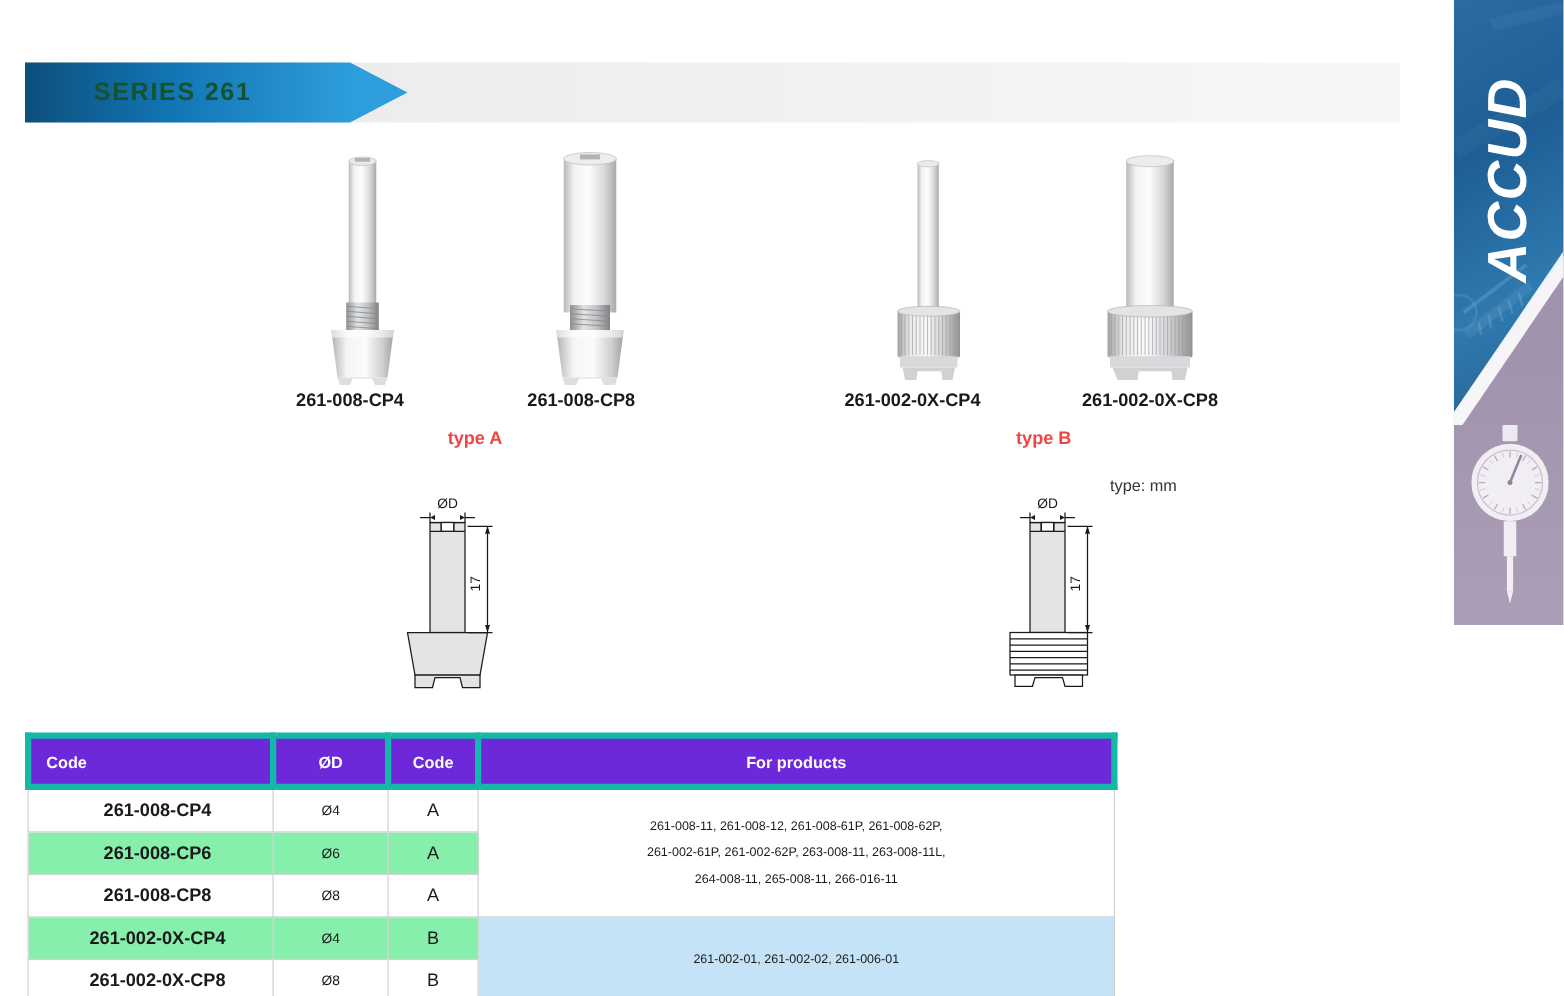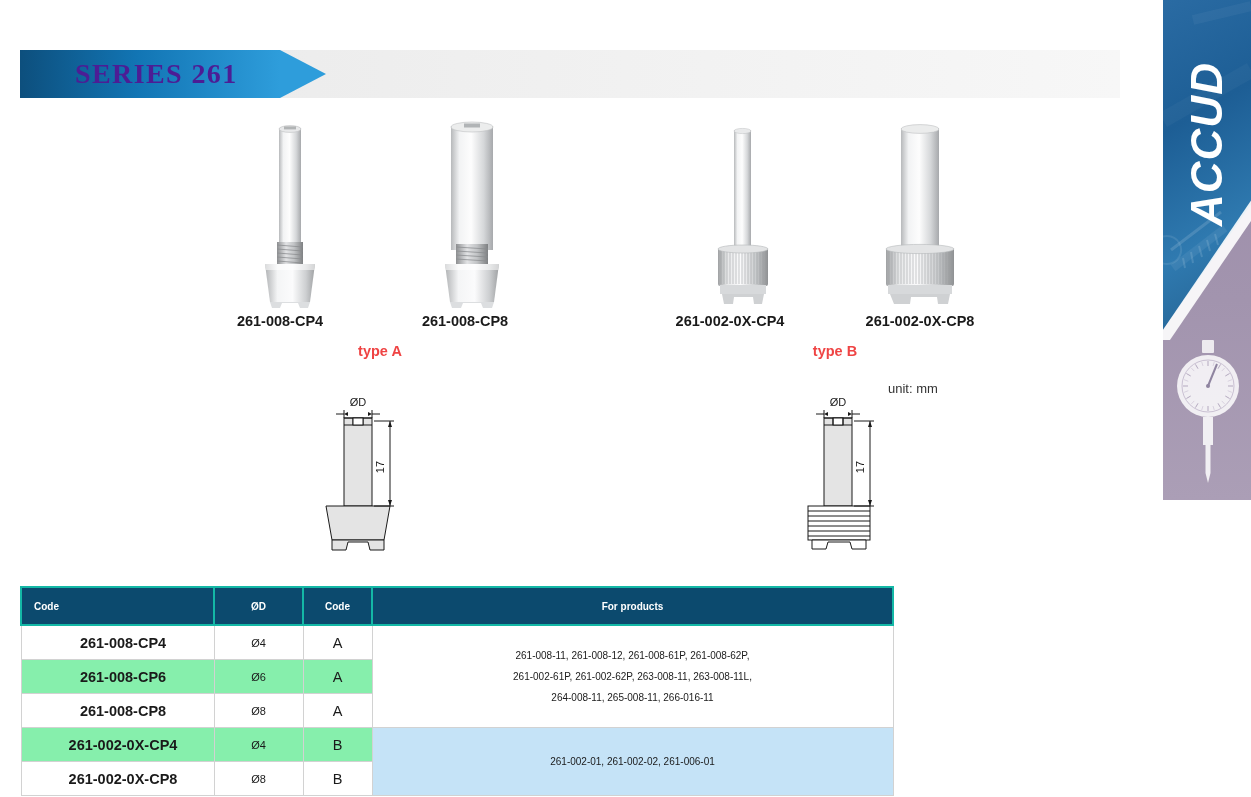--- a/index.html
+++ b/index.html
@@ -18,21 +18,21 @@
     position:absolute;left:0;top:0;width:260px;height:48px;
     background:linear-gradient(to right,#0d4f7d 0%,#1275b4 45%,#2e9ddb 100%);
   }
   .banner-arrow{
     position:absolute;left:260px;top:0;width:0;height:0;
     border-top:24px solid transparent;border-bottom:24px solid transparent;
     border-left:46px solid #2e9ddb;
   }
   .series-text{
     position:absolute;left:55px;top:0;height:48px;line-height:48px;
-    color:#4c1d95;font-size:28px;font-weight:bold;letter-spacing:1.4px;font-family:Liberation Serif, serif;
+    color:#14532d;font-size:20px;font-weight:bold;letter-spacing:1.4px;
   }
   .title-text{
     position:absolute;left:313px;top:0;height:48px;line-height:48px;
     color:#1a1a1a;font-size:26px;font-weight:bold;letter-spacing:-0.4px;
   }
 
   
   .sidebar{position:absolute;left:1163px;top:0;width:88px;height:500px;overflow:hidden;}
   .sb-purple{position:absolute;left:0;top:0;width:88px;height:500px;
     background:linear-gradient(to bottom,#9b8aa8 0%,#a294ae 60%,#ab9eb6 100%);}
@@ -58,22 +58,22 @@
   }
   .typelbl{
     position:absolute;text-align:center;font-size:14.5px;font-weight:bold;color:#ef4444;
   }
   .unit{position:absolute;left:888px;top:381px;font-size:13px;color:#333;}
 
   
   .tbl{position:absolute;left:20px;top:586px;width:874px;border-collapse:collapse;
        font-size:14px;color:#1a1a1a;}
   .tbl th{
-    background:#0c4a6e;color:#ffffff;font-size:10px;font-weight:bold;
-    height:34px;border:2px solid #14b8a6;
+    background:#6d28d9;color:#ffffff;font-size:13px;font-weight:bold;
+    height:34px;border:5px solid #14b8a6;
   }
   .tbl td{height:31px;border:1px solid #d2d2d2;text-align:center;}
   .c-code{width:178px;text-align:left;padding-left:12px;font-weight:bold;font-size:14.5px;}
   .c-d{width:85px;font-size:11px;}
   .c-t{width:65px;font-size:14.5px;}
   .c-p{text-align:center;font-size:10px;line-height:21px;padding:4px 10px;}
   .row-alt td{background:#86efac;}
   .row-pl td{background:#ffffff;}
   .cell-blue{background:#c5e3f7 !important;}
   .prod-lines div{white-space:nowrap;}
@@ -255,21 +255,21 @@
 
     <path d="M62 33 L82 33 M62 118 L82 118"></path>
     <path d="M78 33 L78 118"></path>
     <path d="M78 33 L76 39 L80 39 Z" fill="#1a1a1a" stroke="none"></path>
     <path d="M78 118 L76 112 L80 112 Z" fill="#1a1a1a" stroke="none"></path>
   </g>
   <text x="46" y="18" font-family="Liberation Sans, sans-serif" font-size="11" fill="#1a1a1a" text-anchor="middle">ØD</text>
   <text x="72" y="79" font-family="Liberation Sans, sans-serif" font-size="11" fill="#1a1a1a" text-anchor="middle" transform="rotate(-90 72 79)">17</text>
 </svg>
 
-<div class="unit">unit: mm</div>
+<div class="unit">type: mm</div>
 
 <table class="tbl">
   <thead>
     <tr>
       <th class="c-code">Code</th>
       <th class="c-d">ØD</th>
       <th class="c-t">Code</th>
       <th>For products</th>
     </tr>
   </thead>

